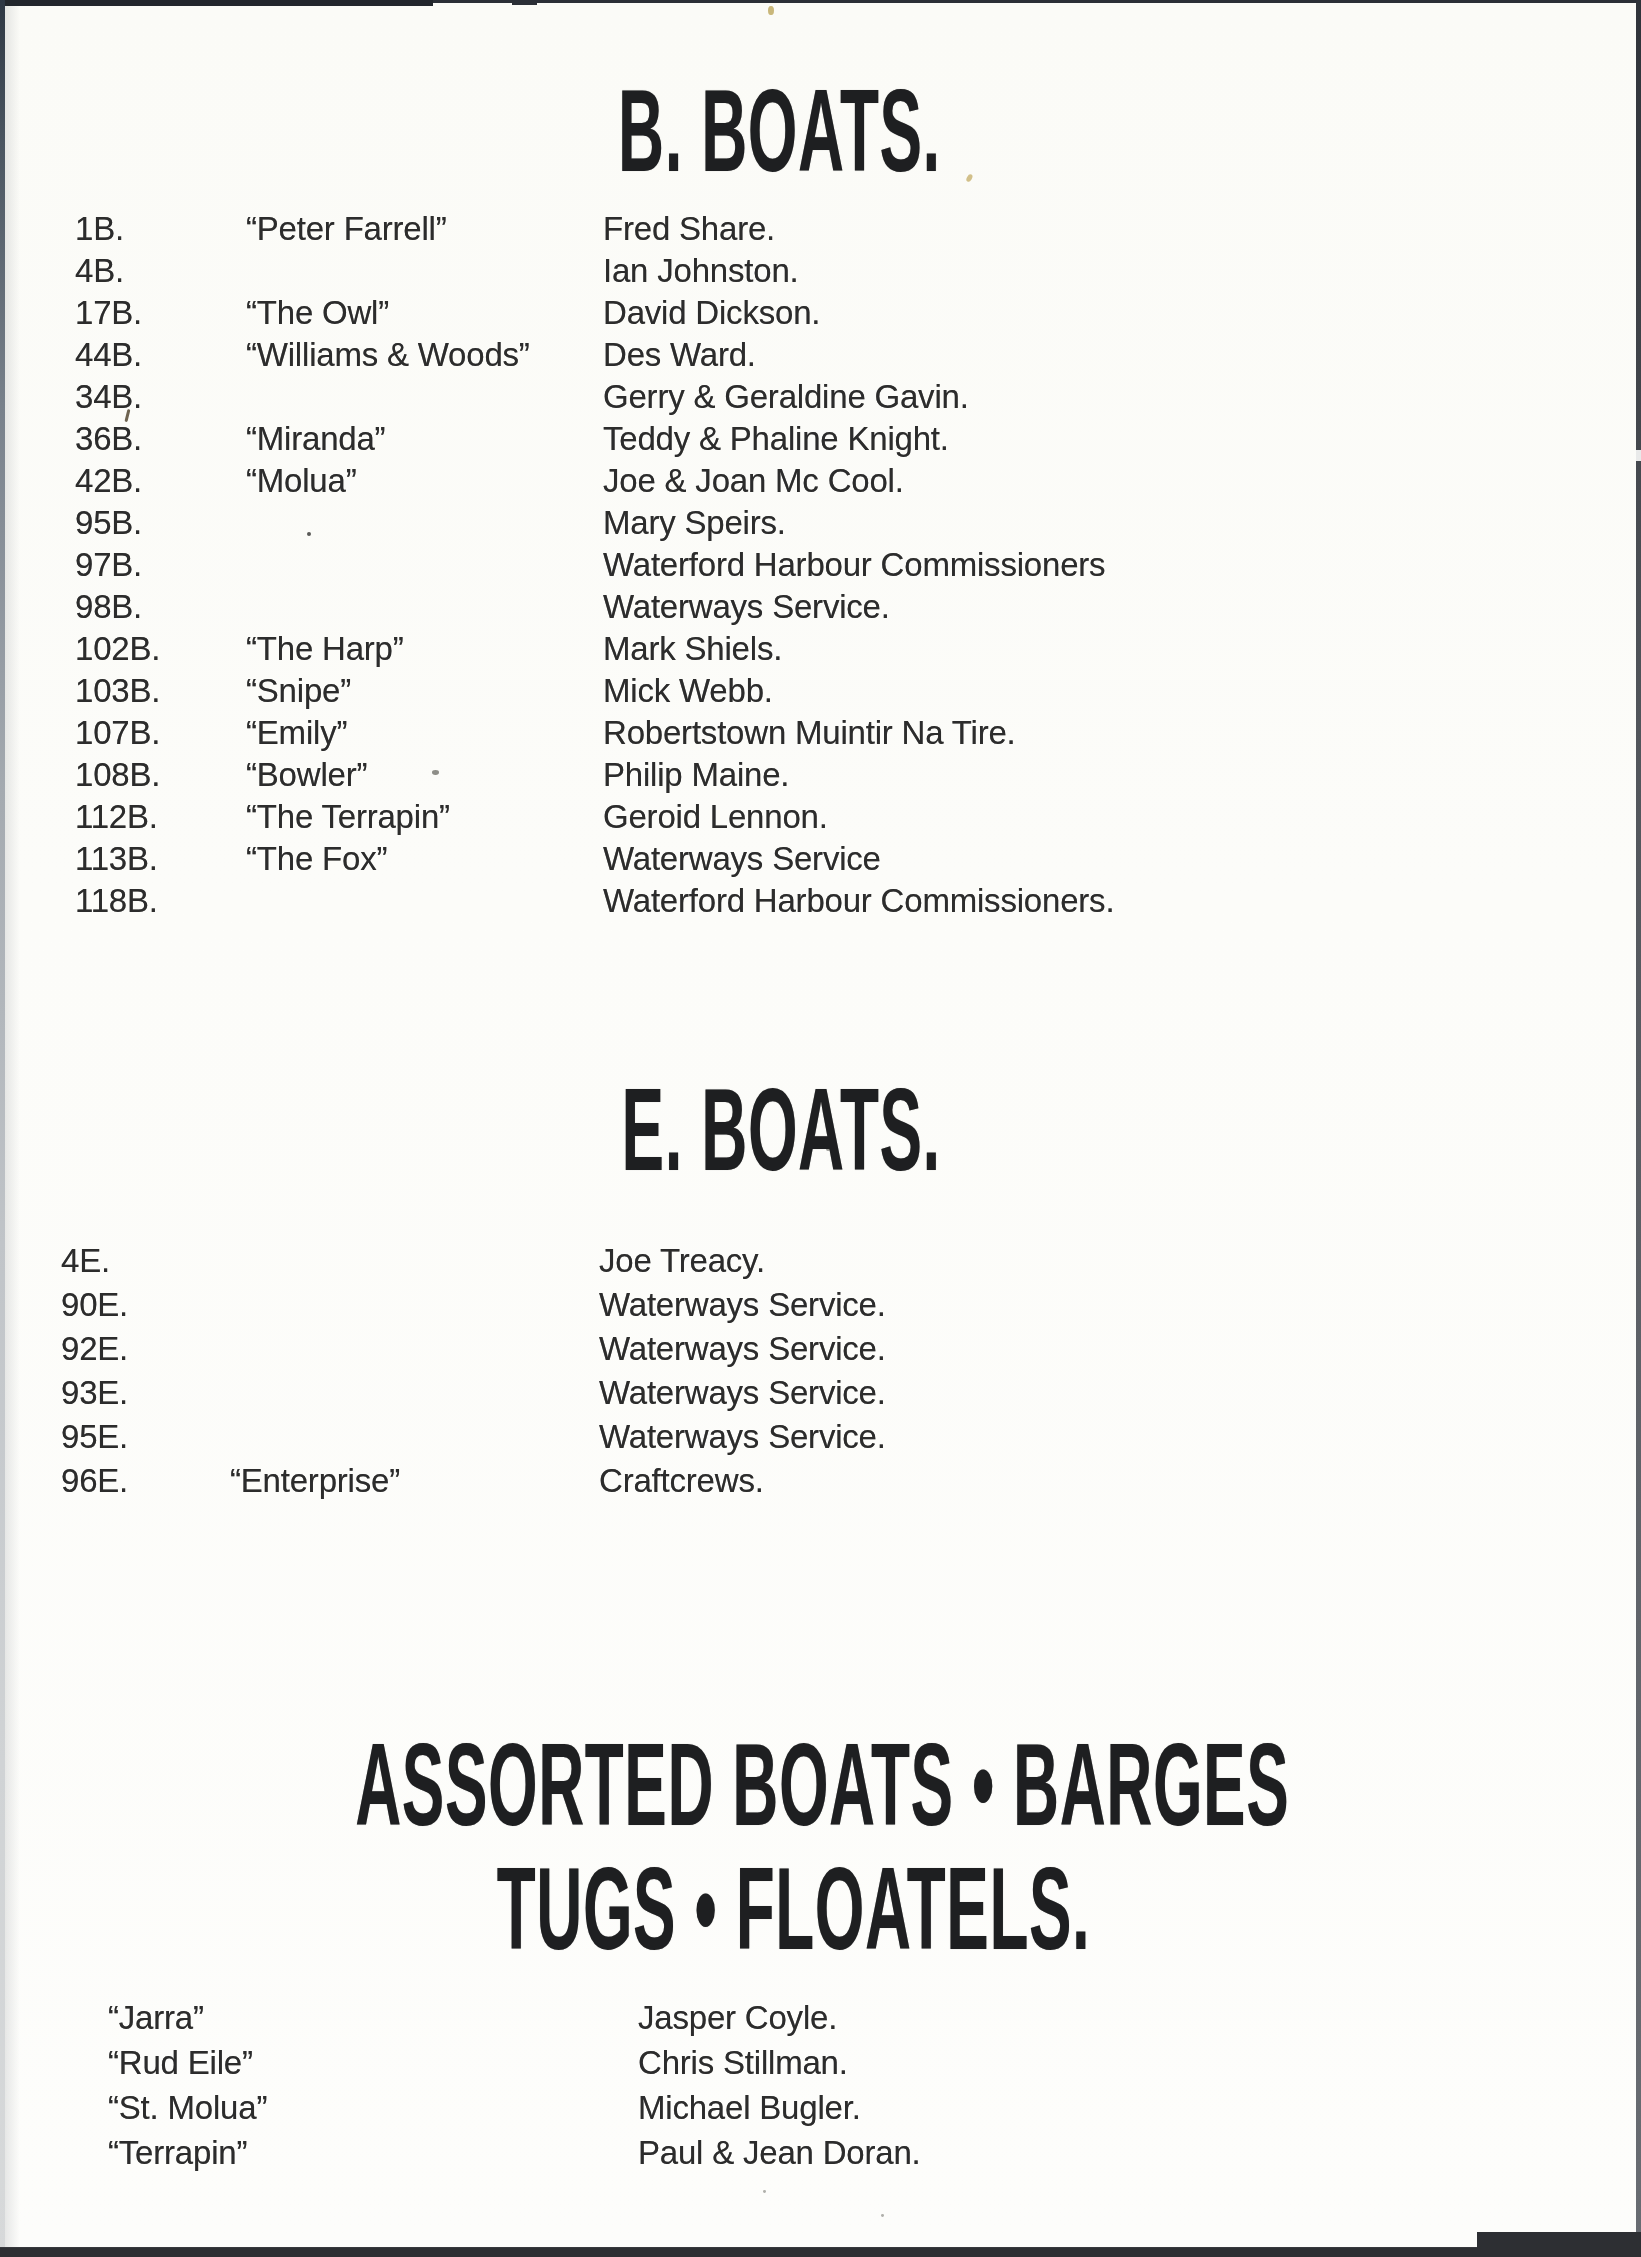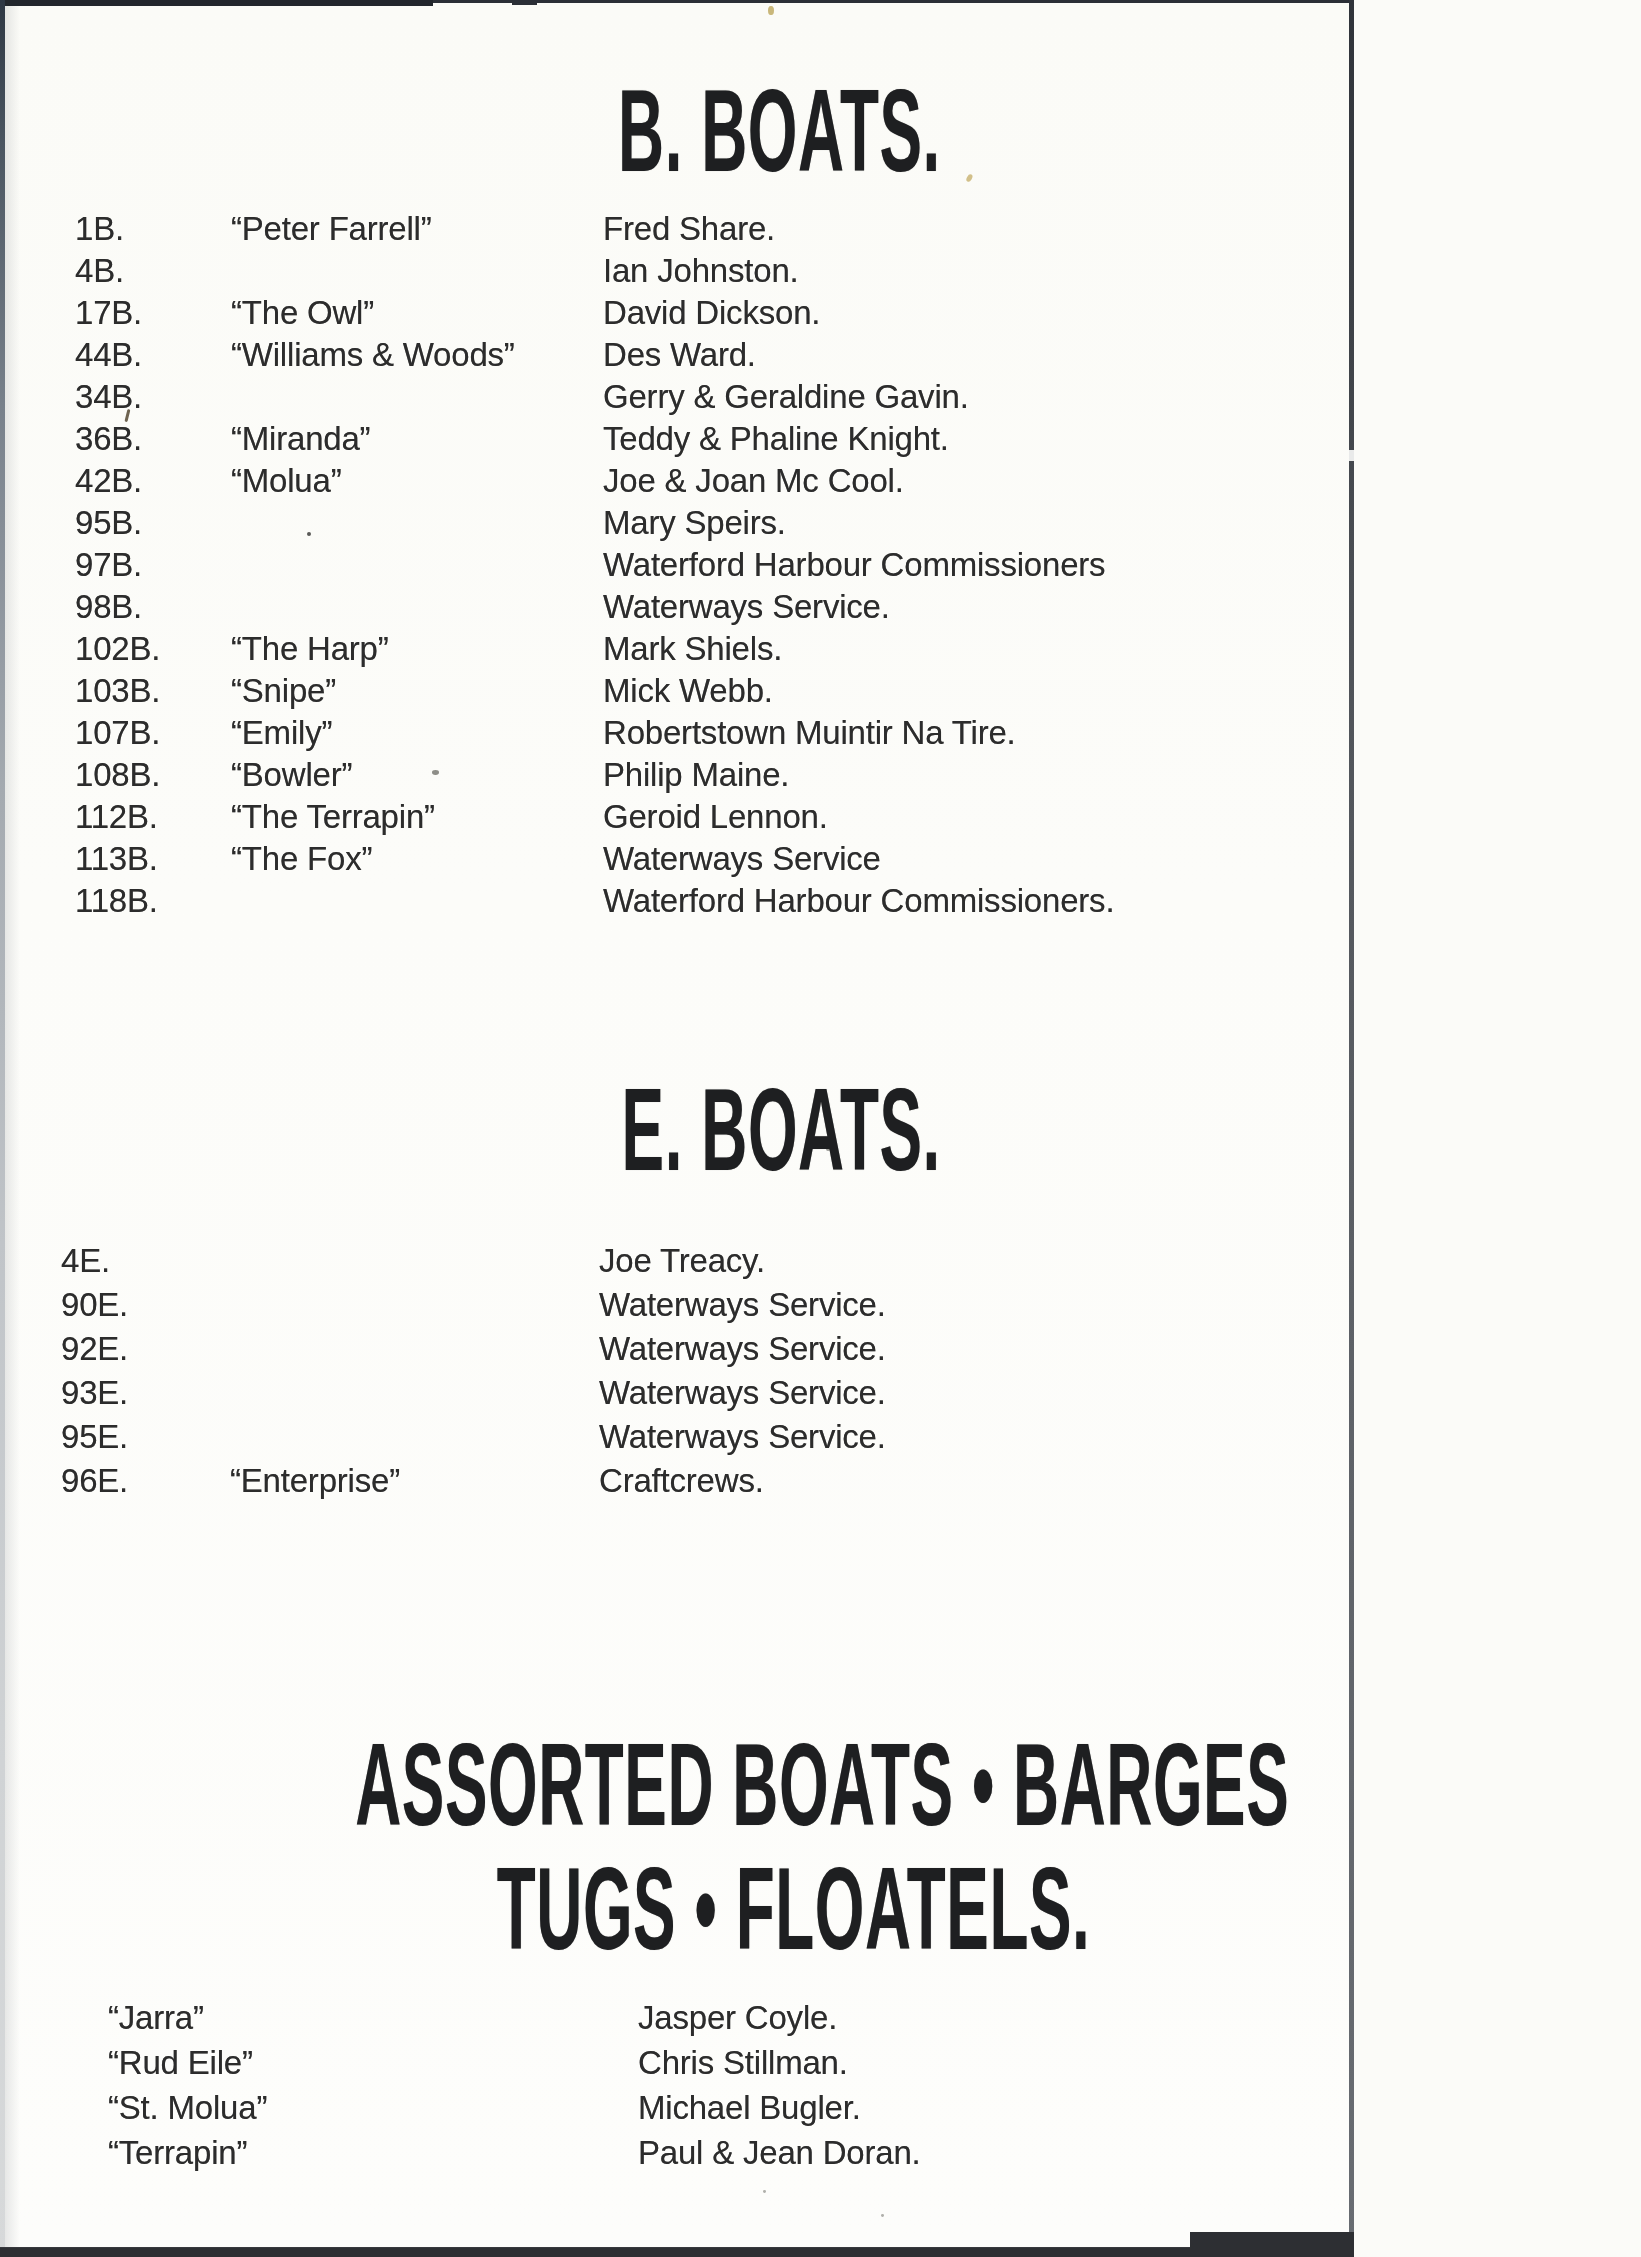--- a/index.html
+++ b/index.html
@@ -2,21 +2,21 @@
 <html><head>
 <meta charset="utf-8">
 <style>
   html,body{margin:0;padding:0;}
   body{
     width:1641px;height:2257px;overflow:hidden;
     font-family:"Liberation Sans", sans-serif;
     background:#fbfbf8;
   }
   .page{
-    position:relative;width:1354px;height:2257px;
+    position:relative;width:1641px;height:2257px;
     background:linear-gradient(180deg,#fbfbf7 0%,#fcfcf9 40%,#fdfdfb 100%);
   }
   
   .page::before{
     content:"";position:absolute;left:4.8px;top:0;width:15.4px;height:100%;
     background:linear-gradient(90deg,rgba(110,116,122,0.16),rgba(110,116,122,0));
     pointer-events:none;
   }
 
   
@@ -57,21 +57,21 @@
 
   
   .rows{position:absolute;left:0;width:1641px;}
   .row{position:relative;}
   .col{position:absolute;white-space:nowrap;
     font-size:33px;color:#2c2c2c;letter-spacing:-0.2px;
     text-shadow:0 0 0.6px rgba(40,40,40,0.55);}
   .rows-b{top:208px;padding-left:14px;}
   .rows-b .row{height:42px;line-height:42px;}
   .rows-b .num{left:61px;}
-  .rows-b .name{left:217px;text-align:right;}
+  .rows-b .name{left:232px;text-align:right;}
   .rows-b .owner{left:589px;}
   .rows-e{top:1239px;}
   .rows-e .row{height:44px;line-height:44px;}
   .rows-e .num{left:61px;}
   .rows-e .name{left:230px;}
   .rows-e .owner{left:599px;}
   .rows-float{top:1995px;}
   .rows-float .row{height:45px;line-height:45px;margin-left:33px;}
   .rows-float .name{left:75px;}
   .rows-float .owner{left:605px;}

